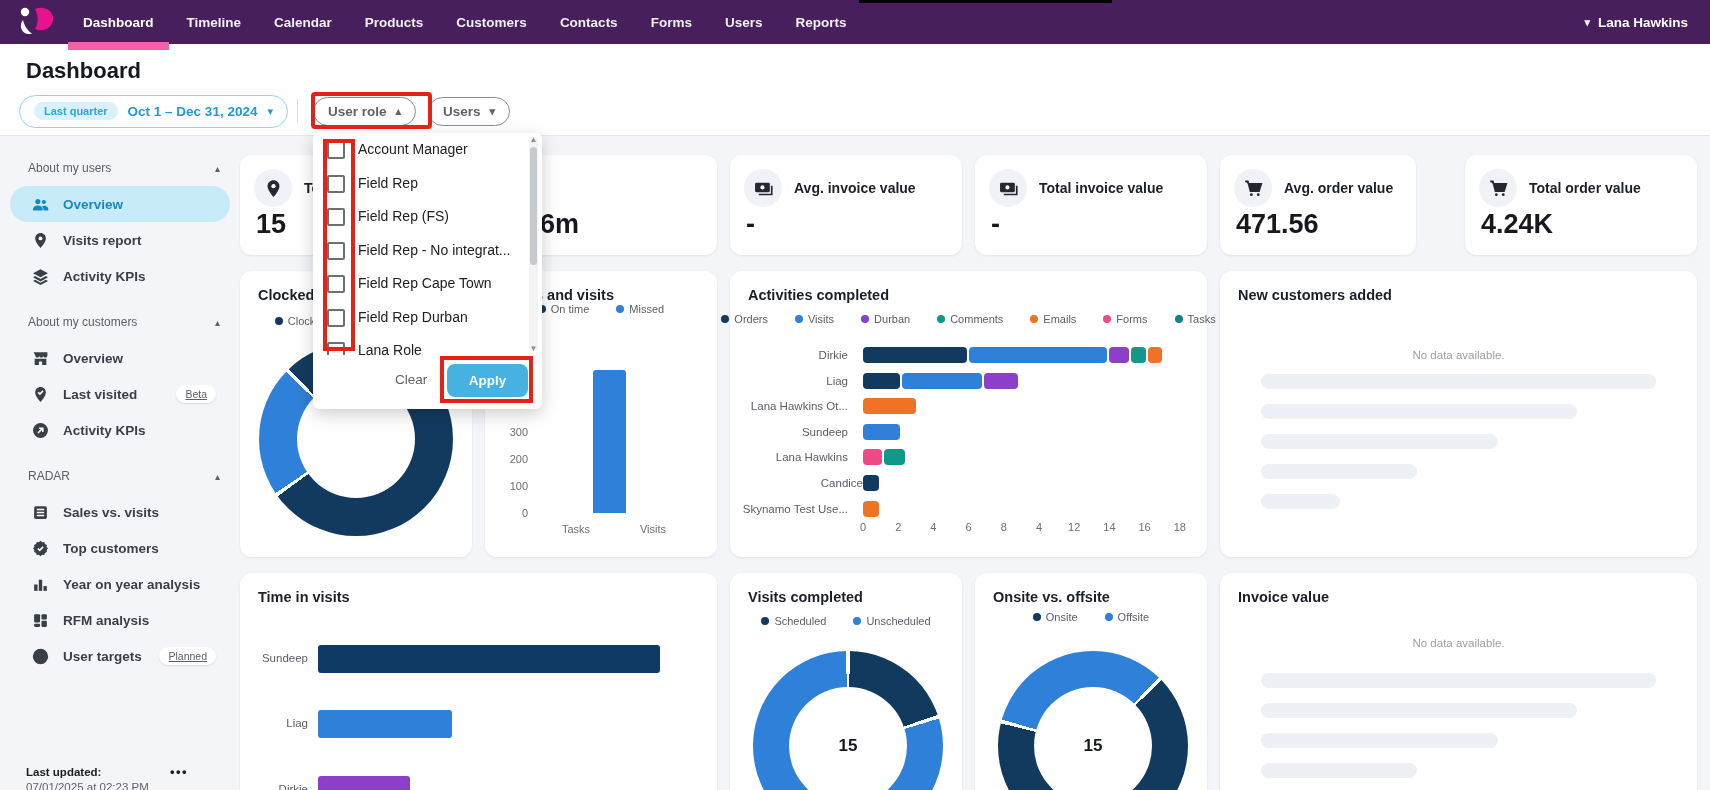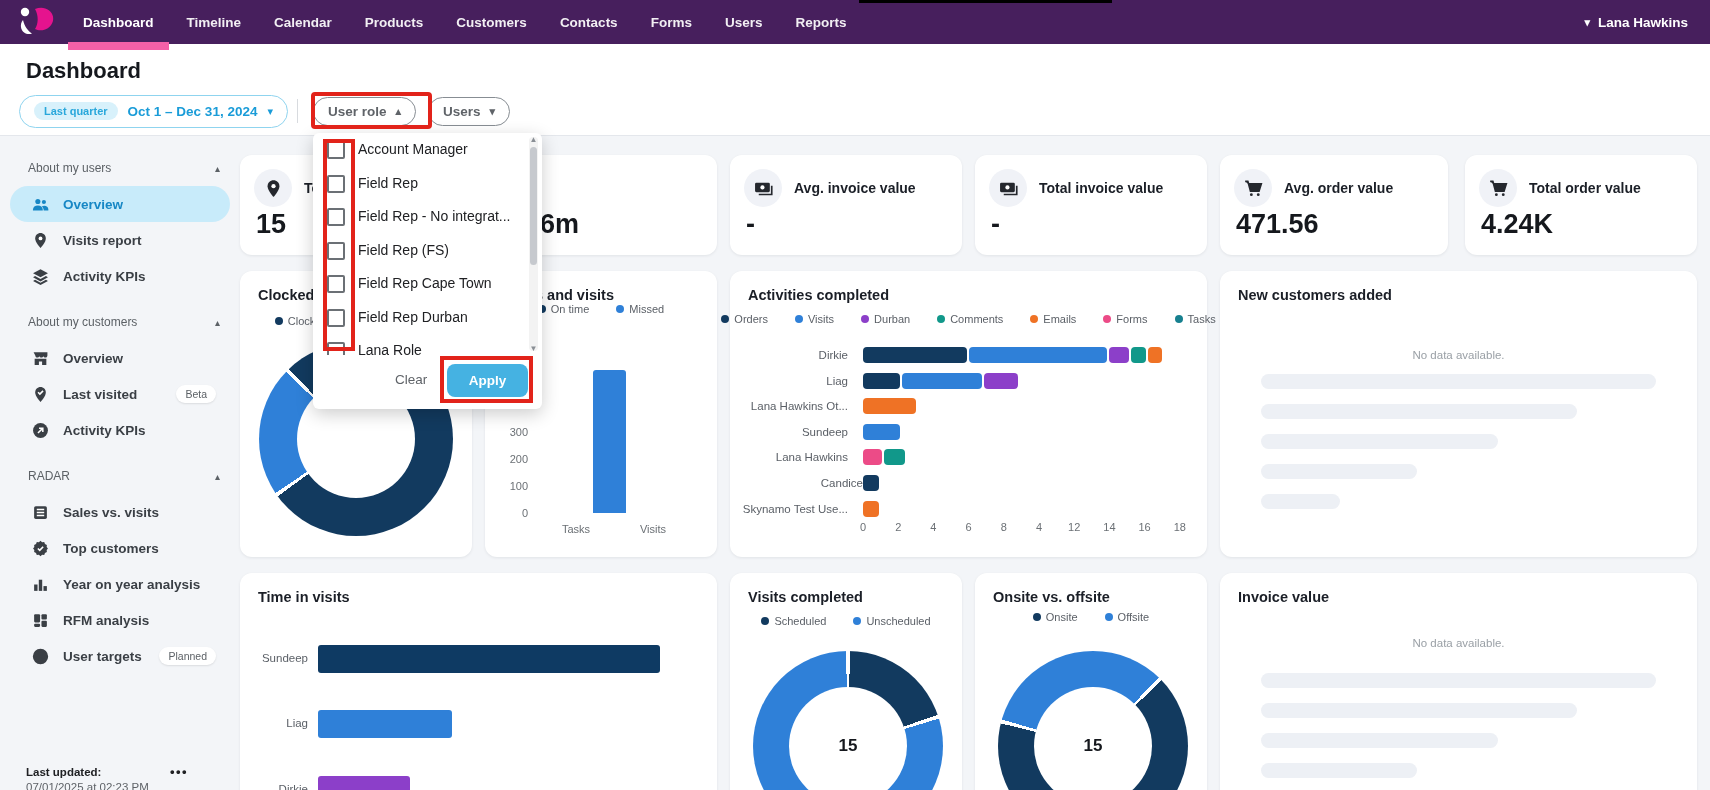--- a/index.html
+++ b/index.html
@@ -61,21 +61,21 @@
   .side-header { height:36px; display:flex; align-items:center; justify-content:space-between; padding:0 20px 0 28px;
     color:#5c6166; font-size:12px; }
   .side-header .caret { font-size:10px; color:#5c6166; cursor:pointer; }
   .side-header.gap { margin-top:10px; }
   .side-item { position:relative; height:36px; margin:0 10px; display:flex; align-items:center; padding-left:20px; gap:13px;
     color:#3a3f45; font-size:13.5px; font-weight:bold; cursor:pointer; border-radius:18px; }
   .side-item .icon { width:20px; height:20px; display:flex; align-items:center; justify-content:center; flex:none; }
   .side-item .icon svg { width:17px; height:17px; fill:currentColor; }
   .side-item.active { background:#c8ebfa; color:#1787c5; }
   .side-badge { position:absolute; right:14px; background:#fff; color:#5c6166; font-size:10.5px; font-weight:normal;
-    padding:3px 9px; border-radius:9px; box-shadow:0 1px 2px rgba(0,0,0,.1); }
+    padding:3px 9px; border-radius:9px; box-shadow:0 1px 2px rgba(0,0,0,.1);text-decoration:underline; }
   .last-updated { position:absolute; left:26px; top:630px; }
   .lu-label { font-size:11.5px; font-weight:bold; color:#202124; }
   .lu-value { font-size:11.5px; color:#5f6368; margin-top:3px; }
   .lu-dots { position:absolute; left:170px; top:628px; width:40px; font-size:13px; font-weight:bold; letter-spacing:1.5px; color:#202124; cursor:pointer; }
   
   .card { position:absolute; background:#fff; border-radius:12px; box-shadow:0 1px 3px rgba(16,24,40,.08); }
   .card-title { position:absolute; left:18px; top:16px; font-size:14.5px; font-weight:bold; color:#1b1f27; white-space:nowrap; }
   .legend { position:absolute; left:0; top:40px; width:100%; display:flex; justify-content:center; gap:27px; }
   .legend-item { display:flex; align-items:center; gap:5px; font-size:11px; color:#5a5f66; white-space:nowrap; }
   .legend-dot { width:8px; height:8px; border-radius:50%; flex:none; }
@@ -338,21 +338,21 @@
           <svg viewBox="0 0 18 15">
             <rect x="1" y="2" width="14" height="9" rx="1.3"></rect>
             <circle cx="8" cy="6.5" r="2" fill="#fff"></circle>
             <path d="M16.8 4.8v8.4H4.5" stroke="currentColor" stroke-width="1.6" fill="none"></path>
           </svg>
         </div>
         <span class="kpi-label">Total invoice value</span>
       </div>
       <div class="kpi-value">-</div>
     </div>
-    <div class="card kpi-card" style="left: 1220px; top: 155px; width: 228px; height: 100px;">
+    <div class="card kpi-card" style="left: 1220px; top: 155px; width: 196px; height: 100px;">
       <div class="kpi-top">
         <div class="kpi-icon">
           <svg viewBox="0 0 16 16" fill="none" stroke="currentColor">
             <path d="M1 2h2.2l.7 2.2m0 0h10.6l-1.9 6H5.5z" stroke-width="1.5"></path>
             <circle cx="6.2" cy="13.2" r="1.2" fill="currentColor" stroke="none"></circle>
             <circle cx="12" cy="13.2" r="1.2" fill="currentColor" stroke="none"></circle>
           </svg>
         </div>
         <span class="kpi-label">Avg. order value</span>
       </div>
@@ -538,25 +538,25 @@
       <div class="dd-item">
         <div class="dd-check"></div>
         <span class="dd-label">Account Manager</span>
       </div>
       <div class="dd-item">
         <div class="dd-check"></div>
         <span class="dd-label">Field Rep</span>
       </div>
       <div class="dd-item">
         <div class="dd-check"></div>
+        <span class="dd-label">Field Rep (FS)</span>
+      </div>
+      <div class="dd-item">
+        <div class="dd-check"></div>
         <span class="dd-label">Field Rep - No integrat...</span>
-      </div>
-      <div class="dd-item">
-        <div class="dd-check"></div>
-        <span class="dd-label">Field Rep (FS)</span>
       </div>
       <div class="dd-item">
         <div class="dd-check"></div>
         <span class="dd-label">Field Rep Cape Town</span>
       </div>
       <div class="dd-item">
         <div class="dd-check"></div>
         <span class="dd-label">Field Rep Durban</span>
       </div>
       <div class="dd-item">

